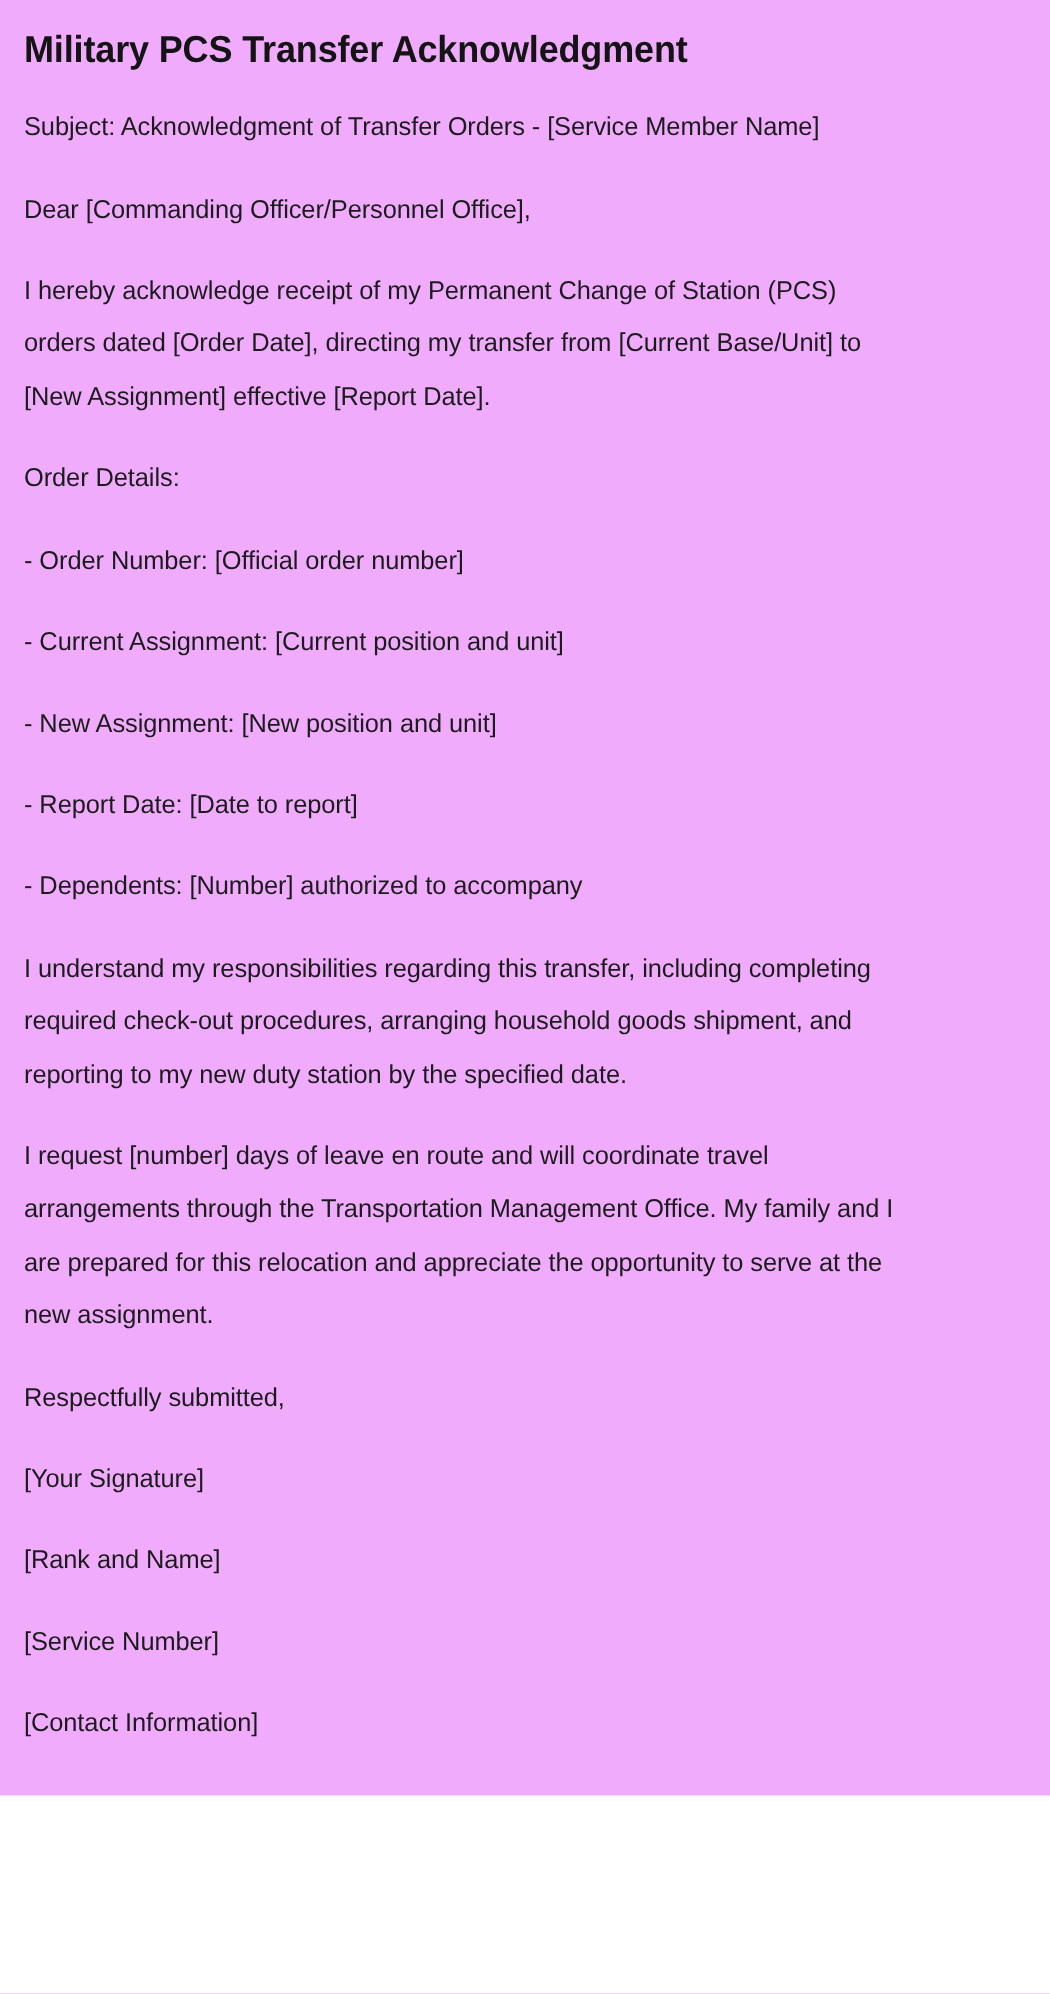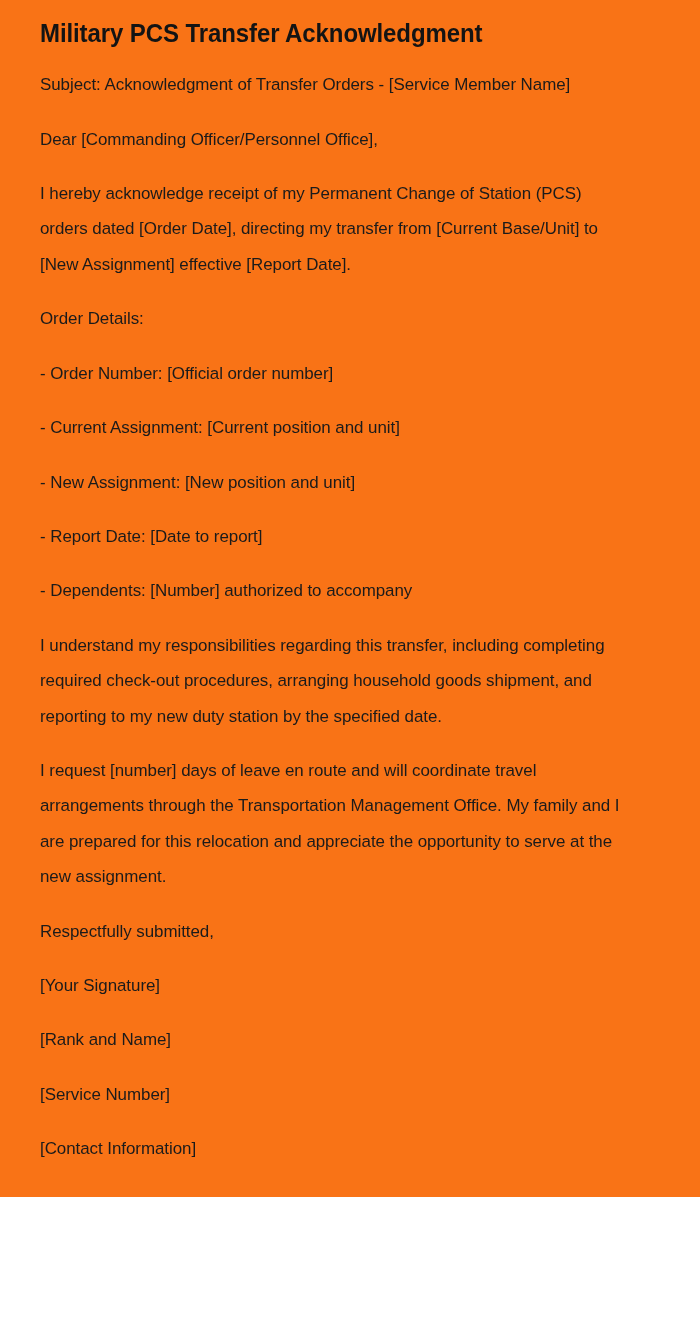--- a/index.html
+++ b/index.html
@@ -10,22 +10,22 @@
   body {
     width: 700px;
     min-height: 1329px;
     background: #ffffff;
     font-family: "Liberation Sans", "DejaVu Sans", sans-serif;
     -webkit-font-smoothing: antialiased;
   }
   .doc {
     box-sizing: border-box;
     width: 700px;
-    padding: 18px 60px 30px 40px;
-    background: #f97316;
+    padding: 18px 60px 30px 16px;
+    background: #f0abfc;
   }
   .doc-title {
     margin: 0 0 18px 0;
     padding: 0;
     font-family: "Liberation Sans Narrow", "Liberation Sans", "DejaVu Sans Condensed", sans-serif;
     font-size: 25px;
     font-weight: 700;
     line-height: 1.25;
     letter-spacing: -0.1px;
     color: #141414;

